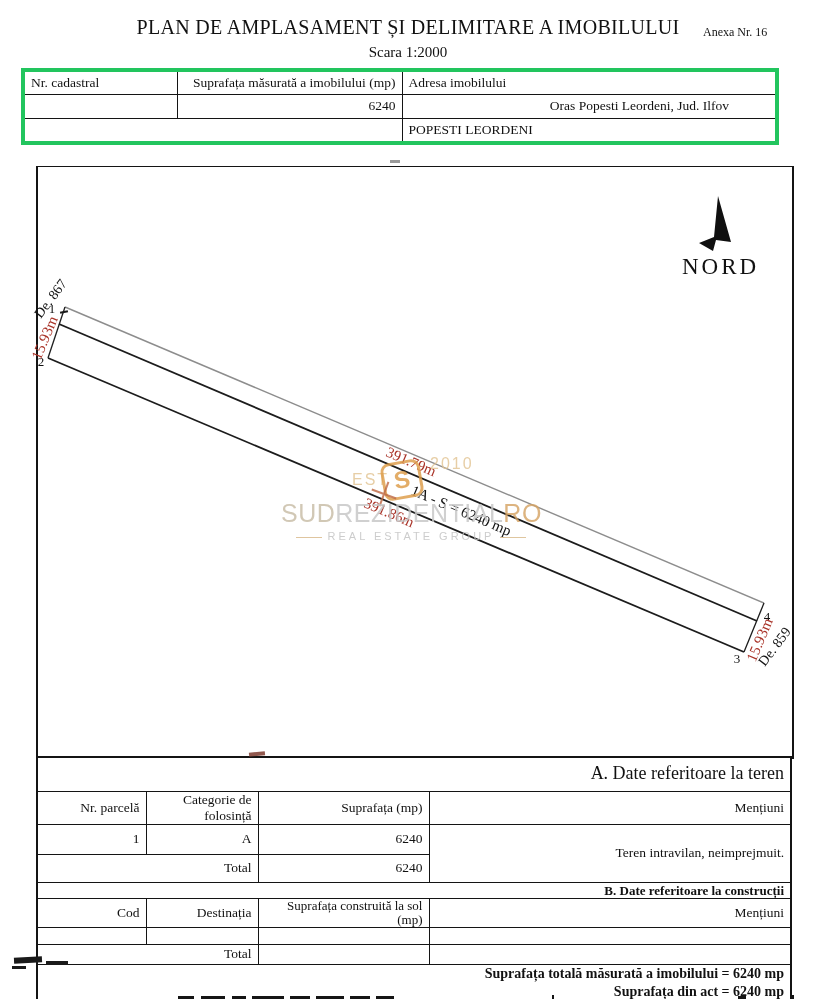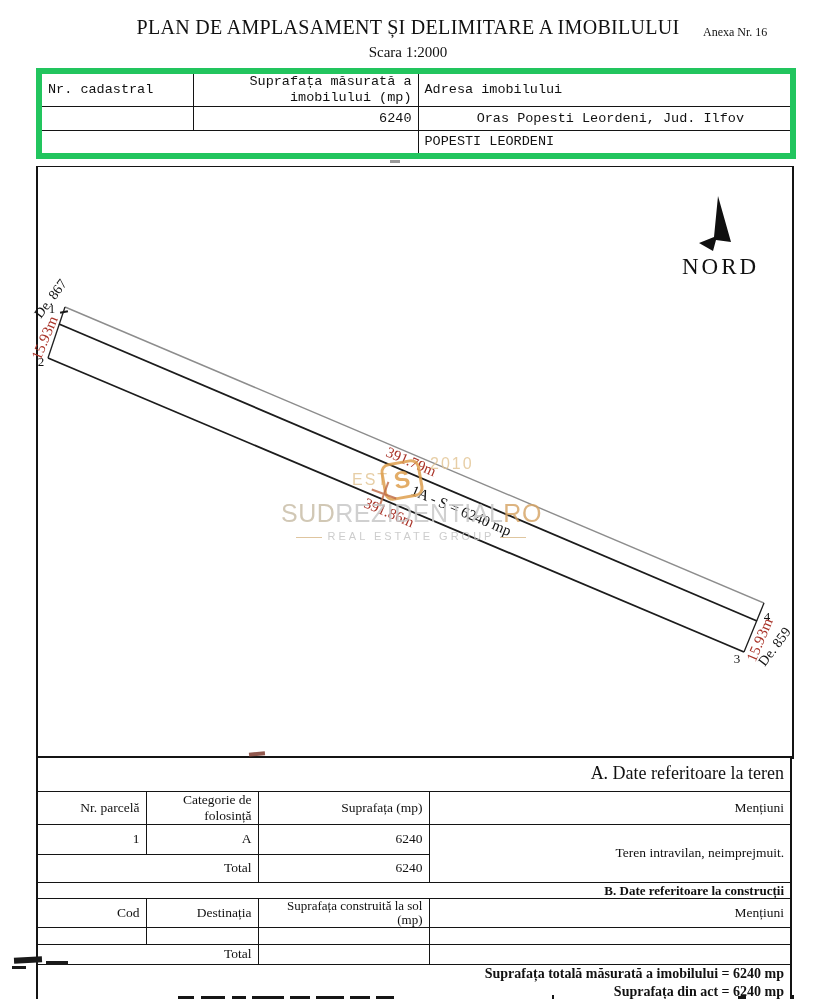--- a/index.html
+++ b/index.html
@@ -8,21 +8,21 @@
     font-family:"Liberation Serif","DejaVu Serif",serif;color:#111;
   }
   .abs{position:absolute;}
   
   .doc-title{top:16px;left:0;width:100%;text-align:center;font-size:20px;letter-spacing:.3px;white-space:nowrap;}
   .annex{top:25px;left:703px;font-size:12px;text-align:center;}
   .scale{top:44px;left:0;width:100%;text-align:center;font-size:15px;}
   
   table{border-collapse:collapse;table-layout:fixed;position:absolute;background:#fff;}
   td{border:1px solid #141414;padding:0 6px;font-size:13.5px;line-height:1.2;vertical-align:middle;overflow:hidden;}
-  table.hdr{left:36px;top:68px;width:754px;border:6px solid #22c55e;font-family:Liberation Mono, monospace;}
+  table.hdr{left:21px;top:68px;width:754px;border:4px solid #22c55e;}
   table.bottom{left:36px;top:756px;width:754px;border:2px solid #141414;}
   .tc{text-align:right;}
   .tr-pad{text-align:right;padding-right:46px;}
   .bold{font-weight:bold;}
   
   .plan-box{left:36px;top:166px;width:754px;height:590px;border:2px solid #141414;border-top:1px solid #141414;}
   svg.overlay{left:0;top:0;pointer-events:none;}
   .lbl{position:absolute;white-space:nowrap;transform:translate(-50%,-50%);font-size:15px;}
   .red{color:#a93328;}
   .pt{font-size:13px;}

